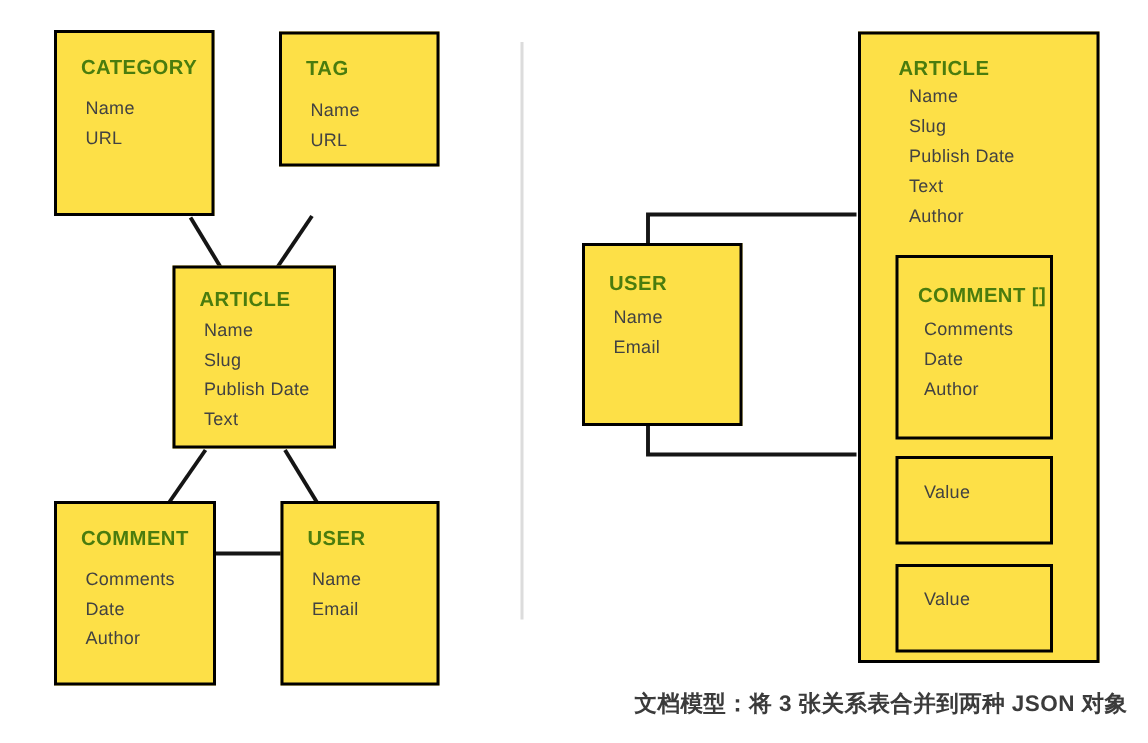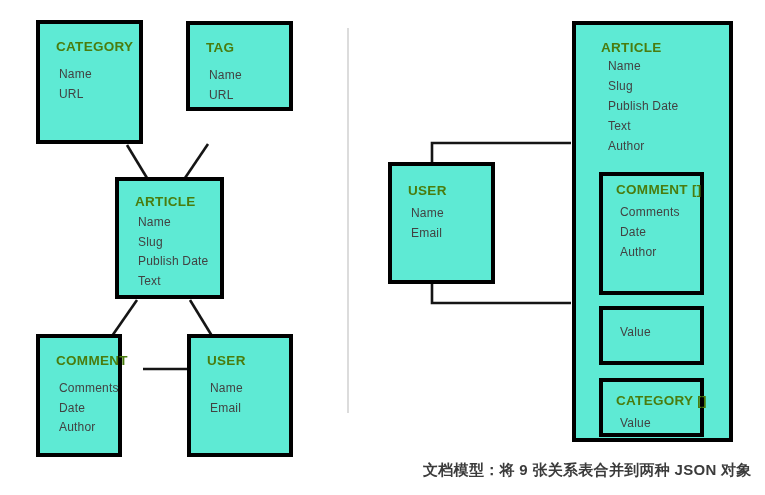--- a/index.html
+++ b/index.html
@@ -3,39 +3,39 @@
 <meta charset="utf-8">
 <style>
   html,body{margin:0;padding:0;background:#ffffff;}
   .canvas{
     position:relative;width:765px;height:495px;background:#ffffff;overflow:hidden;
     font-family:"Liberation Sans","DejaVu Sans",sans-serif;
   }
   .connectors{position:absolute;left:0;top:0;width:765px;height:495px;pointer-events:none;}
   .vdivider{position:absolute;left:347px;top:28px;width:2px;height:385px;background:#dcdcdc;}
   .box{
-    position:absolute;box-sizing:border-box;border:4px solid #000000;background:#5eead4;
+    position:absolute;box-sizing:border-box;border:2px solid #000000;background:#fde047;
   }
   .box-title{
     font-weight:bold;font-size:13.5px;line-height:16px;color:#4a7c0e;
     letter-spacing:.3px;padding-left:16px;white-space:nowrap;
   }
   .box-field{
     font-size:12px;line-height:19.5px;color:#424242;letter-spacing:.2px;
     padding-left:19px;white-space:nowrap;
   }
   
   .pad-lg{padding-top:15px;} .pad-lg .box-title{margin-bottom:10px;}
   .pad-article-left{padding-top:13px;} .pad-article-left .box-title{margin-bottom:3px;}
   .pad-user-right{padding-top:17px;} .pad-user-right .box-title{margin-bottom:5px;}
   .pad-article-outer{padding-top:15px;} .pad-article-outer .box-title{margin-bottom:0;padding-left:25px;}
   .pad-article-outer .box-field{line-height:20px;padding-left:32px;}
   .nested .box-title{padding-left:13px;}
   .nested .box-field{padding-left:17px;line-height:20px;}
-  .pad-nested-comment{padding-top:6px;} .pad-nested-comment .box-title{margin-bottom:4px;}
+  .pad-nested-comment{padding-top:17px;} .pad-nested-comment .box-title{margin-bottom:4px;}
   .pad-nested-tag{padding-top:12px;} .pad-nested-tag .box-title{margin-bottom:4px;}
   .pad-nested-category{padding-top:11px;} .pad-nested-category .box-title{margin-bottom:4px;}
   .caption{
     position:absolute;left:423px;top:461px;font-size:15px;line-height:18px;
     font-weight:bold;color:#3b3b3b;letter-spacing:.3px;white-space:nowrap;
   }
 </style>
 </head>
 <body>
 
@@ -66,21 +66,21 @@
   </div>
 
   <div class="box pad-article-left" style="left:115px;top:177px;width:109px;height:122px">
     <div class="box-title">ARTICLE</div>
     <div class="box-field">Name</div>
     <div class="box-field">Slug</div>
     <div class="box-field">Publish Date</div>
     <div class="box-field">Text</div>
   </div>
 
-  <div class="box pad-lg" style="left:36px;top:334px;width:86px;height:123px">
+  <div class="box pad-lg" style="left:36px;top:334px;width:108px;height:123px">
     <div class="box-title">COMMENT</div>
     <div class="box-field">Comments</div>
     <div class="box-field">Date</div>
     <div class="box-field">Author</div>
   </div>
 
   <div class="box pad-lg" style="left:187px;top:334px;width:106px;height:123px">
     <div class="box-title">USER</div>
     <div class="box-field">Name</div>
     <div class="box-field">Email</div>
@@ -105,20 +105,19 @@
       <div class="box-field">Comments</div>
       <div class="box-field">Date</div>
       <div class="box-field">Author</div>
     </div>
 
     <div class="box nested pad-nested-tag" style="left:23px;top:281px;width:105px;height:59px">
       <div class="box-field">Value</div>
     </div>
 
     <div class="box nested pad-nested-category" style="left:23px;top:353px;width:105px;height:59px">
-      <div class="box-title">CATEGORY []</div>
       <div class="box-field">Value</div>
     </div>
   </div>
 
-  <div class="caption">文档模型：将 9 张关系表合并到两种 JSON 对象</div>
+  <div class="caption">文档模型：将 3 张关系表合并到两种 JSON 对象</div>
 
 </div>
 
 </body></html>

